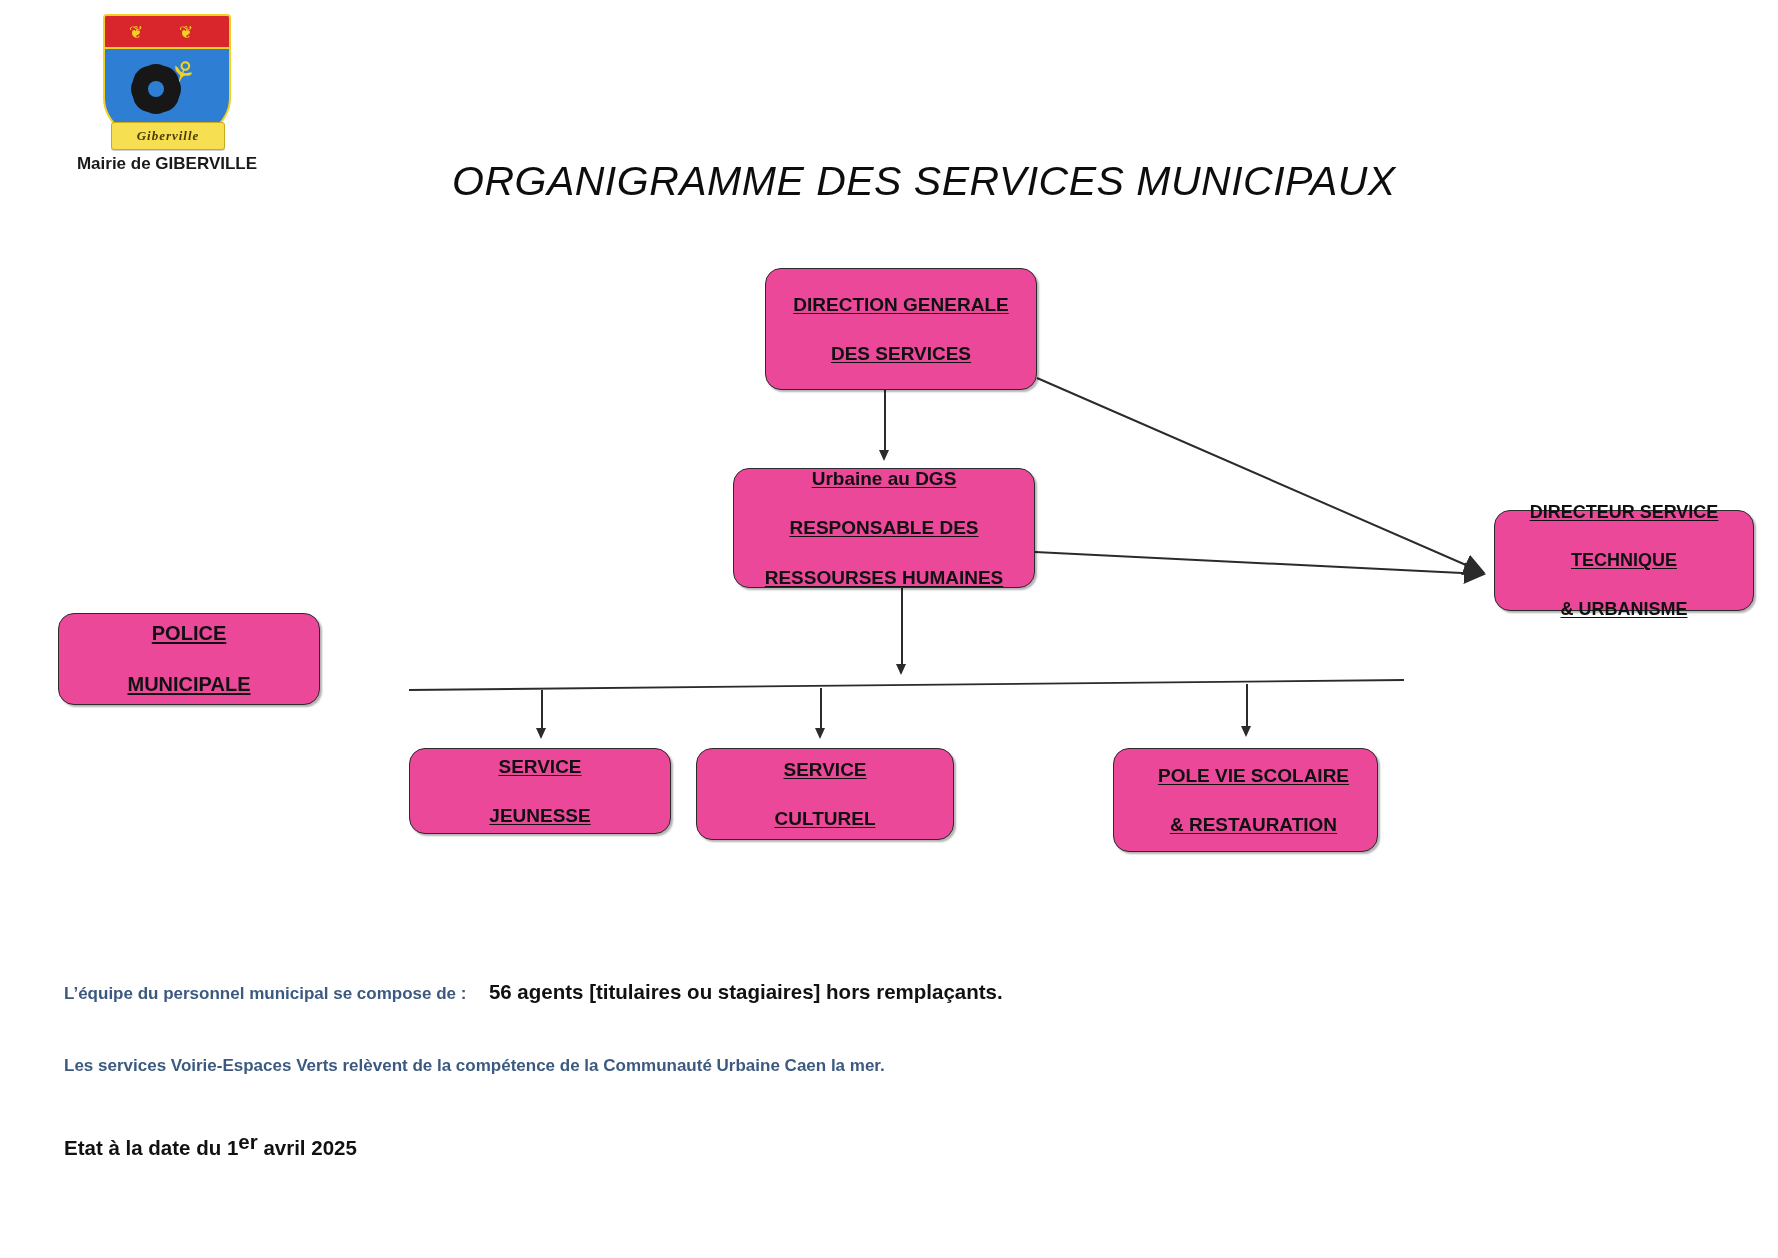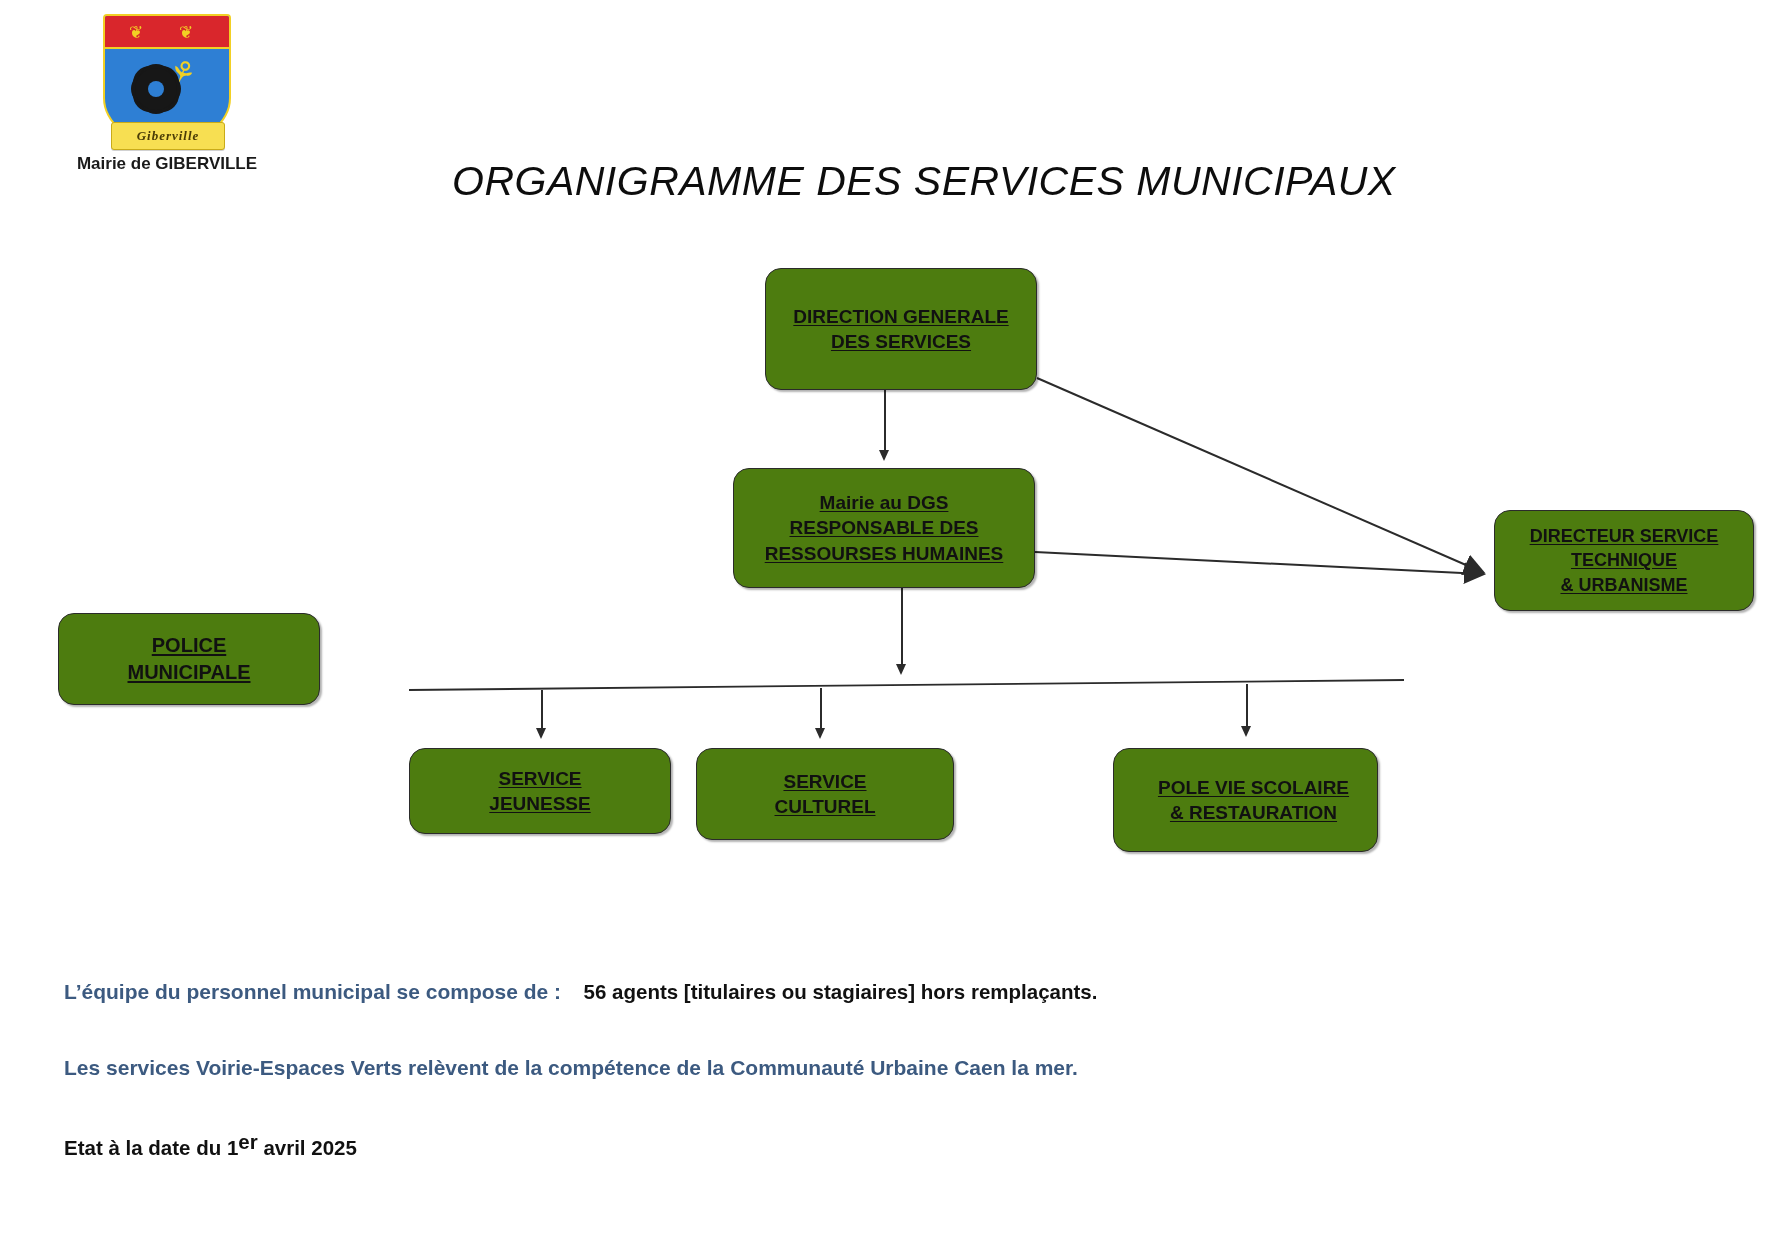--- a/index.html
+++ b/index.html
@@ -72,28 +72,29 @@
   .title{
     position:absolute;left:452px;top:158px;
     font-size:41px;font-style:italic;font-weight:400;
     color:#0d0d0d;letter-spacing:.5px;white-space:nowrap;
     font-family:"Liberation Sans","DejaVu Sans",sans-serif;
   }
 
   
   .node{
     position:absolute;box-sizing:border-box;
-    background:#4d7c0f;
+    background:#ec4899;
     border:1.6px solid #2b2b2b;
     border-radius:16px;
     box-shadow:2px 2px 2px rgba(0,0,0,.30);
     display:flex;flex-direction:column;
     align-items:center;justify-content:center;
     font-weight:bold;color:#111111;
     line-height:1.34;
+    gap:24px;
   }
   .node .ln{ text-decoration:underline; text-underline-offset:2px; white-space:nowrap; }
 
   #node-dgs        {left:765px;  top:268px; width:272px; height:122px; font-size:19px;}
   #node-adj        {left:733px;  top:468px; width:302px; height:120px; font-size:19px;}
   #node-tech       {left:1494px; top:510px; width:260px; height:101px; font-size:18px;}
   #node-police     {left:58px;   top:613px; width:262px; height:92px;  font-size:20px;}
   #node-jeunesse   {left:409px;  top:748px; width:262px; height:86px;  font-size:19px;}
   #node-culturel   {left:696px;  top:748px; width:258px; height:92px;  font-size:19px;}
   #node-scolaire   {left:1113px; top:748px; width:265px; height:104px; font-size:19px;padding-left:16px;}
@@ -104,21 +105,21 @@
   .arrowhead{
     position:absolute;width:0;height:0;
     border-left:5.5px solid transparent;
     border-right:5.5px solid transparent;
     border-top:11px solid #2b2b2b;
   }
   .diag{position:absolute;top:0;left:0;pointer-events:none;}
 
   
   .foot{position:absolute;white-space:nowrap;}
-  .foot .blue{color:#3c5a80;font-weight:bold;font-size:21px;}
+  .foot .blue{color:#3c5a80;font-weight:bold;font-size:17px;}
   .foot .black{color:#111111;font-weight:700;font-size:20.5px;}
   #foot1{left:64px;top:980px;}
   #foot2{left:64px;top:1056px;}
   #foot3{left:64px;top:1130px;}
   .sup{font-size:12.5px;vertical-align:super;}
 </style>
 </head>
 <body>
 
 <div id="canvas">
@@ -167,21 +168,21 @@
 
   <div class="conn vline" style="left:1246px;top:684px;height:48px;"></div>
   <div class="arrowhead" style="left:1240.5px;top:726px;"></div>
 
   <div class="node" id="node-dgs">
     <span class="ln">DIRECTION GENERALE</span>
     <span class="ln">DES SERVICES</span>
   </div>
 
   <div class="node" id="node-adj">
-    <span class="ln">Mairie au DGS</span>
+    <span class="ln">Urbaine au DGS</span>
     <span class="ln">RESPONSABLE DES</span>
     <span class="ln">RESSOURSES HUMAINES</span>
   </div>
 
   <div class="node" id="node-tech">
     <span class="ln">DIRECTEUR SERVICE</span>
     <span class="ln">TECHNIQUE</span>
     <span class="ln">&amp; URBANISME</span>
   </div>
 

